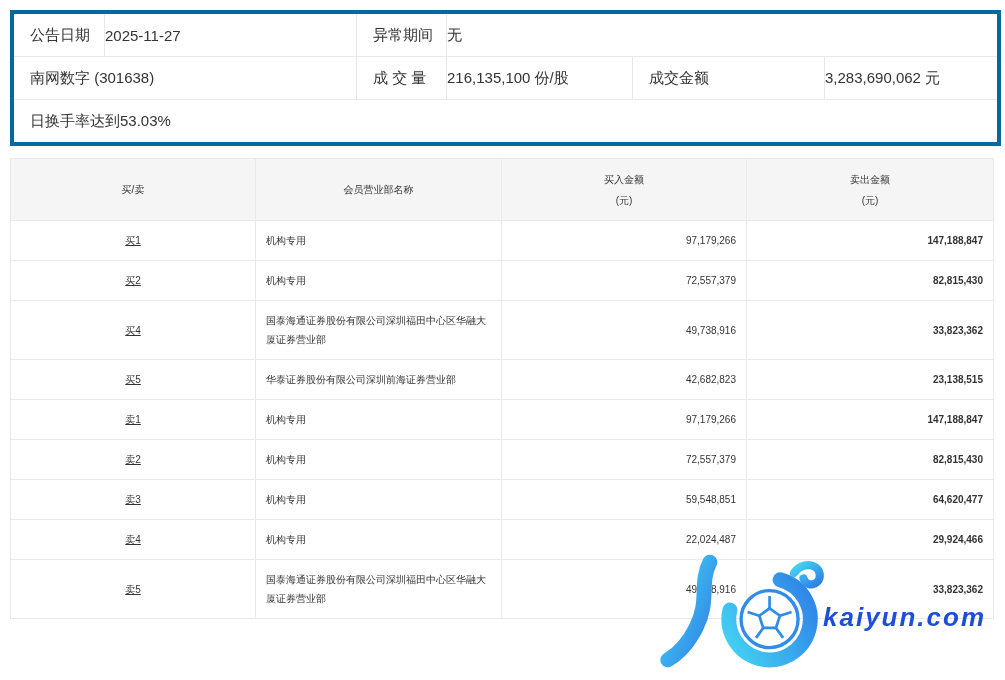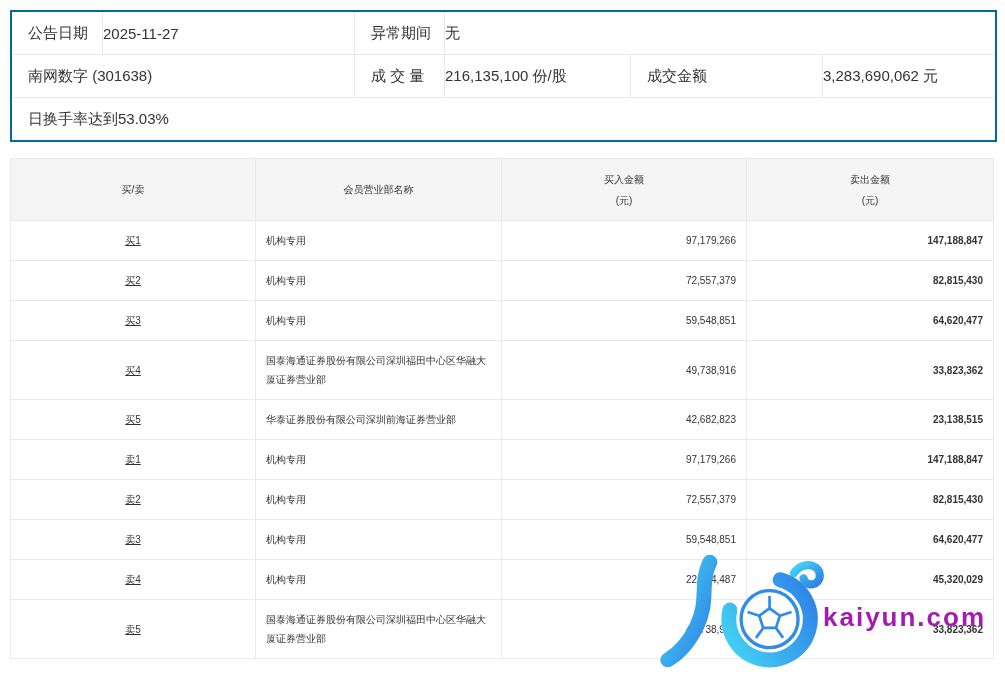--- a/index.html
+++ b/index.html
@@ -9,21 +9,21 @@
     font-family:"Liberation Sans","DejaVu Sans",sans-serif;
     color:#333;
     overflow:hidden;
     position:relative;
   }
   .page{position:relative;width:1005px;height:680px;}
 
   
   .summary{
     position:absolute;left:10px;top:10px;width:983px;
-    border:2px solid #0369a1;
+    border:4px solid #0369a1;
     font-size:15px;
     background:#fff;
   }
   .s-row{display:flex;height:42px;align-items:stretch;}
   .s-row + .s-row{border-top:1px solid #e8e8e8;}
   .cell{display:flex;align-items:center;box-sizing:border-box;white-space:nowrap;}
   .cell.lbl{padding-left:16px;}
   .bl{border-left:1px solid #e8e8e8;}
   .w-label{width:90px;}
   .w-date{width:252px;}
@@ -71,22 +71,22 @@
     display:flex;align-items:center;
     z-index:5;
     pointer-events:none;
   }
   .wm-text{margin-left:-12px;}
   .wm-brand{
     font-size:40px;font-weight:bold;color:#1d3174;
     line-height:1.1;letter-spacing:0px;white-space:nowrap;
   }
   .wm-domain{
-    font-size:26px;font-weight:bold;color:#a21caf;
-    letter-spacing:2px;margin-top:12px;white-space:nowrap;
+    font-size:26px;font-weight:bold;color:#1d4ed8;
+    letter-spacing:2px;margin-top:12px;white-space:nowrap;font-style:italic;
   }
 </style>
 </head>
 <body>
 
 <div class="page">
 
   <section class="summary">
     <div class="s-row">
       <div class="cell lbl w-label">公告日期</div>
@@ -129,26 +129,20 @@
     <td class="col-sell">147,188,847</td>
   </tr>
 
   <tr>
     <td class="col-side">买2</td>
     <td class="col-branch">机构专用</td>
     <td class="col-buy">72,557,379</td>
     <td class="col-sell">82,815,430</td>
   </tr>
 
-  <tr>
-    <td class="col-side">买3</td>
-    <td class="col-branch">机构专用</td>
-    <td class="col-buy">59,548,851</td>
-    <td class="col-sell">64,620,477</td>
-  </tr>
 
   <tr>
     <td class="col-side">买4</td>
     <td class="col-branch">国泰海通证券股份有限公司深圳福田中心区华融大厦证券营业部</td>
     <td class="col-buy">49,738,916</td>
     <td class="col-sell">33,823,362</td>
   </tr>
 
   <tr>
     <td class="col-side">买5</td>
@@ -175,21 +169,21 @@
     <td class="col-side">卖3</td>
     <td class="col-branch">机构专用</td>
     <td class="col-buy">59,548,851</td>
     <td class="col-sell">64,620,477</td>
   </tr>
 
   <tr>
     <td class="col-side">卖4</td>
     <td class="col-branch">机构专用</td>
     <td class="col-buy">22,024,487</td>
-    <td class="col-sell">45,320,029</td>
+    <td class="col-sell">29,924,466</td>
   </tr>
 
   <tr>
     <td class="col-side">卖5</td>
     <td class="col-branch">国泰海通证券股份有限公司深圳福田中心区华融大厦证券营业部</td>
     <td class="col-buy">49,738,916</td>
     <td class="col-sell">33,823,362</td>
   </tr>
 </tbody>
   </table>

